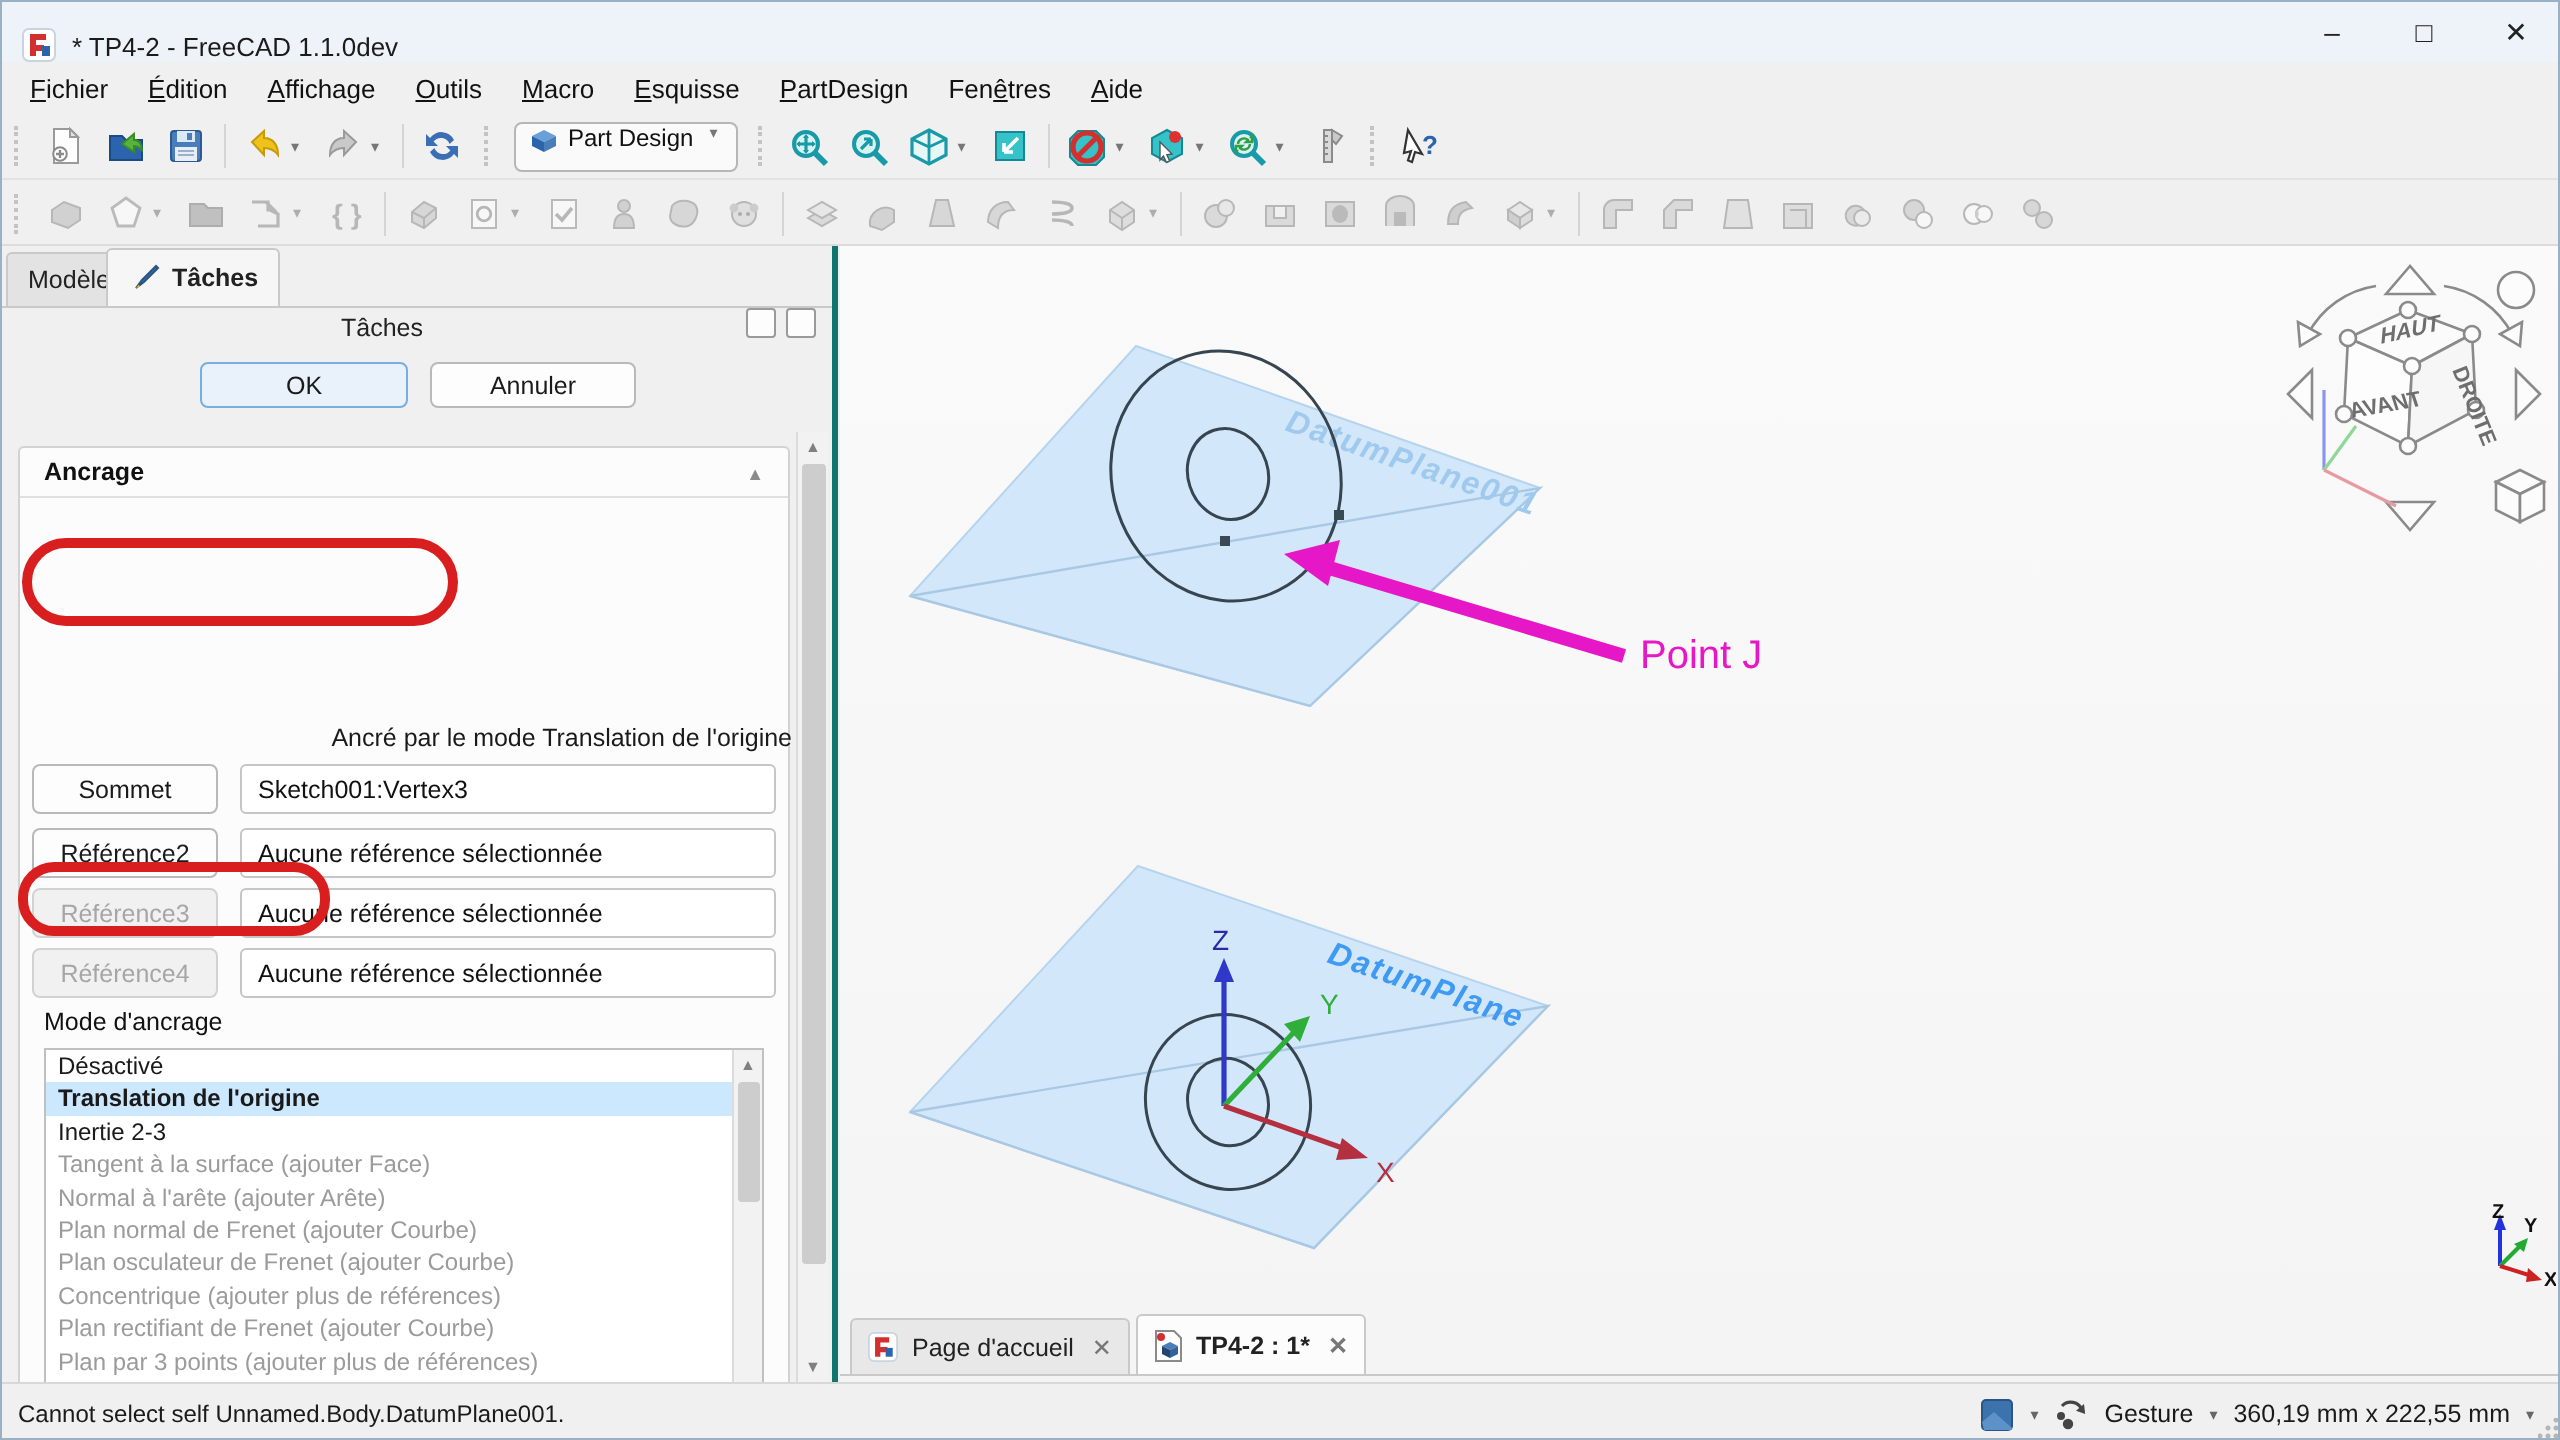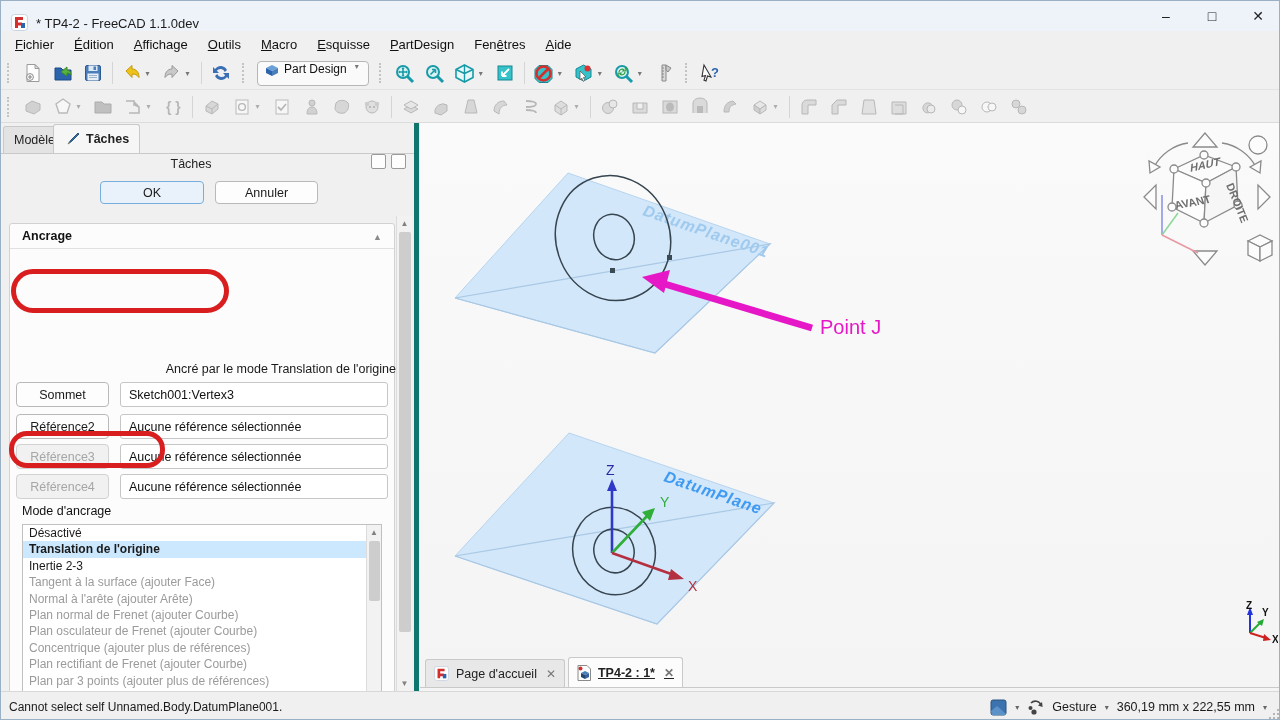--- a/index.html
+++ b/index.html
@@ -27,21 +27,21 @@
   .tb-btn { width:30px; height:28px; display:flex; align-items:center; justify-content:center; border-radius:4px; position:relative; }
   .tb-btn svg { display:block; }
   .tb-caret { font-size:8px; color:#777; margin-left:1px; width:10px; text-align:center; }
   .tb-sep { width:1px; height:22px; background:#d5d5d5; margin:0 4px; }
   .tb-grip { width:7px; height:20px; border-left:2px dotted #c3c3c3; margin:0 4px 0 6px; }
   .disabled-ico { opacity:.55; filter:grayscale(1); }
   #wb-combo { height:25px; border:1px solid #b6b6b6; border-radius:4px; background:#fafafa; display:flex; padding:0 6px; margin:0 4px; }
   #wb-combo .lbl { font-size:12px; margin:0 4px; color:#111; }
 
   
-  #left-panel { position:absolute; left:0; top:122px; width:418px; height:568px; background:#f0f0f0; border-right:5px solid #0f766e; overflow:hidden; }
+  #left-panel { position:absolute; left:0; top:122px; width:418px; height:568px; background:#f0f0f0; border-right:3px solid #0f766e; overflow:hidden; }
   .ptab { position:absolute; top:3px; height:27px; display:flex; align-items:center; padding:0 10px; font-size:12.5px; border:1px solid #c9c9c9; border-bottom:none; border-radius:3px 3px 0 0; background:#e3e3e3; color:#222; }
   .ptab.active { background:#f6f6f6; font-weight:bold; height:29px; top:1px; z-index:2; }
   #tabs-underline { position:absolute; left:0; top:30px; width:418px; height:1px; background:#c9c9c9; }
   #tasks-title { position:absolute; left:0; top:34px; width:380px; text-align:center; font-size:12.5px; color:#222; }
   .mini-win-ico { position:absolute; top:31px; width:15px; height:15px; border:1px solid #9a9a9a; border-radius:2px; background:#fdfdfd; }
   .btn { display:flex; align-items:center; justify-content:center; border:1px solid #b9b9b9; border-radius:4px; background:#fdfdfd; font-size:12.5px; color:#1a1a1a; }
   #ok-btn { position:absolute; left:99px; top:58px; width:104px; height:23px; border-color:#77aede; background:#e9f2fb; }
   #cancel-btn { position:absolute; left:214px; top:58px; width:103px; height:23px; }
   #ancrage-box { position:absolute; left:8px; top:100px; width:386px; height:600px; background:#fcfcfc; border:1px solid #d2d2d2; border-radius:3px; }
   #ancrage-header { position:absolute; left:12px; top:5px; font-weight:bold; font-size:12.5px; color:#111; }
@@ -61,21 +61,21 @@
   .vs-arrow { position:absolute; left:0; width:100%; height:15px; display:flex; align-items:center; justify-content:center; font-size:8px; color:#808080; background:#f2f2f2; }
   .vs-thumb { position:absolute; left:2px; background:#cdcdcd; border-radius:2px; }
   .red-oval { position:absolute; border:5px solid #d81e1e; border-radius:22px; z-index:5; }
 
   
   #viewport { position:absolute; left:419px; top:122px; width:861px; height:568px; background:linear-gradient(#fafafa,#f4f4f4); overflow:hidden; }
   #scene { position:absolute; left:0; top:0; }
   
   #mdi-tabs { position:absolute; left:0px; bottom:4px; height:30px; display:flex; align-items:flex-end; }
   .mdi-tab { height:28px; display:flex; align-items:center; padding:0 8px; border:1px solid #c9c9c9; border-bottom:none; border-radius:3px 3px 0 0; background:#e8e8e8; margin-right:3px; font-size:12.5px; color:#222; }
-  .mdi-tab.active { background:#fcfcfc; height:30px; font-weight:bold;text-decoration:underline; }
+  .mdi-tab.active { background:#fcfcfc; height:30px; font-weight:bold; }
   .mdi-close { margin-left:9px; color:#777; font-size:12px; }
   #mdi-underline { position:absolute; left:0; bottom:3px; width:861px; height:1px; background:#c9c9c9; }
 
   
   #statusbar { position:absolute; left:0; top:690px; width:1280px; height:30px; background:#f0f0f0; border-top:1px solid #d8d8d8; display:flex; align-items:center; }
   #status-msg { margin-left:8px; font-size:12px; color:#1a1a1a; }
   #status-right { position:absolute; right:14px; top:0; height:30px; display:flex; align-items:center; gap:8px; }
   .sb-caret { font-size:8px; color:#666; }
   #sb-dims { font-size:12.5px; color:#1a1a1a; }
   #gesture-lbl { font-size:12.5px; color:#1a1a1a; }

